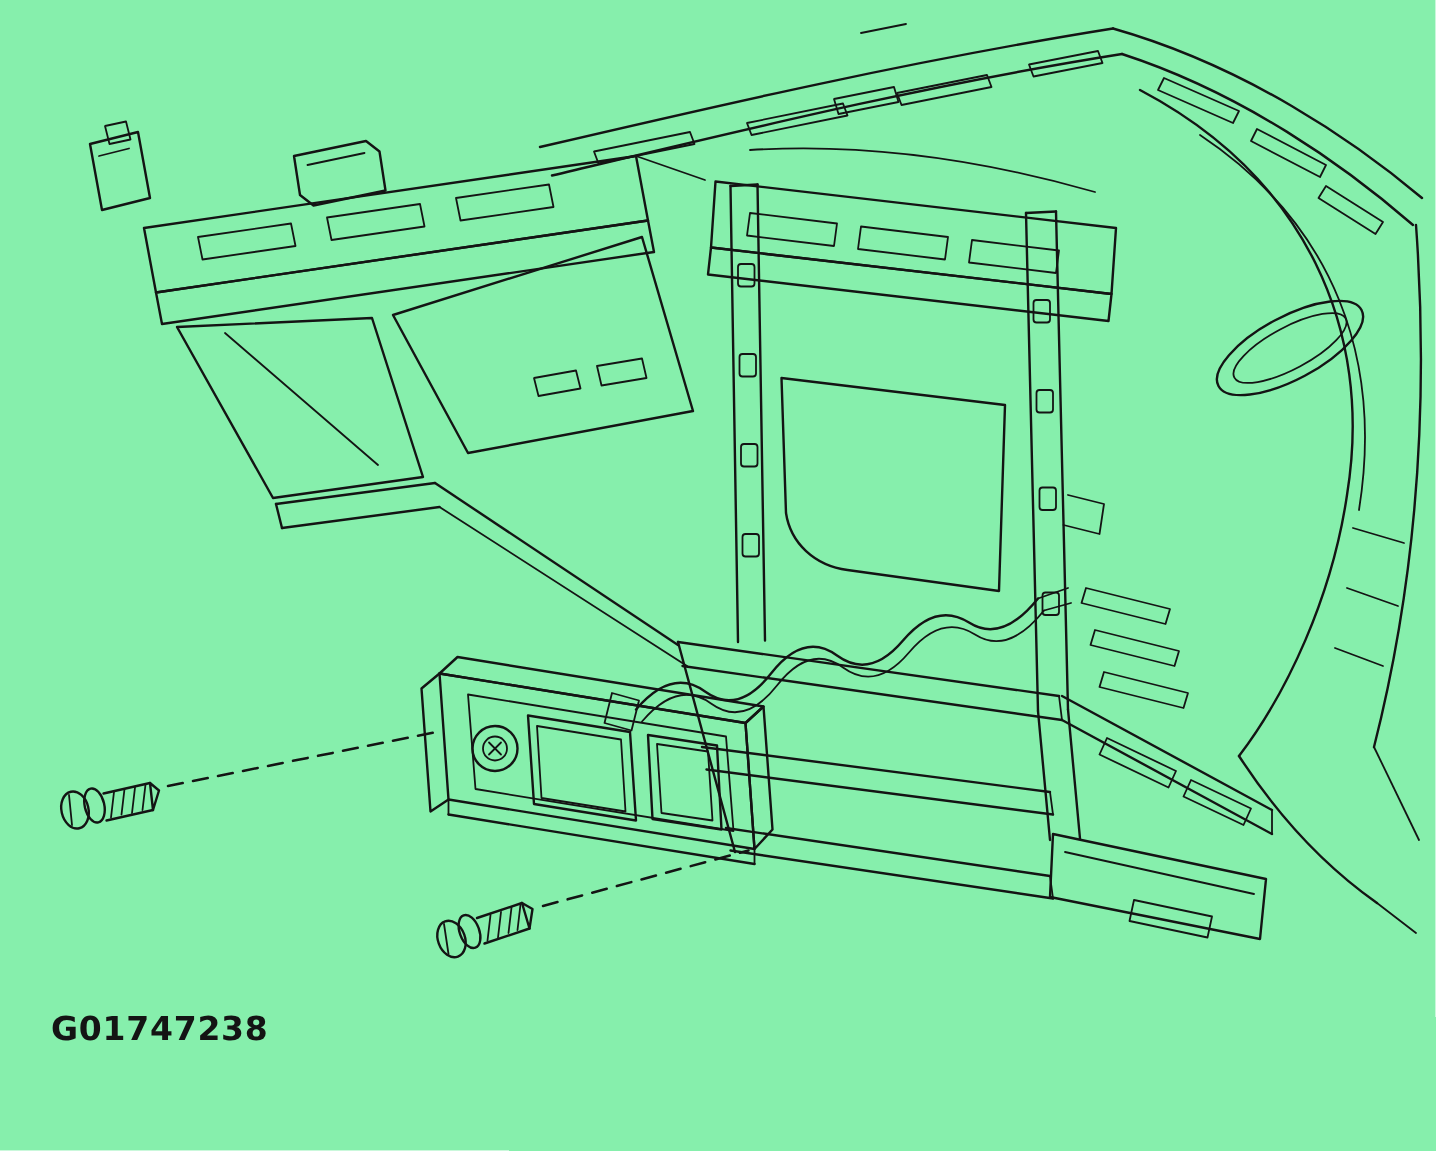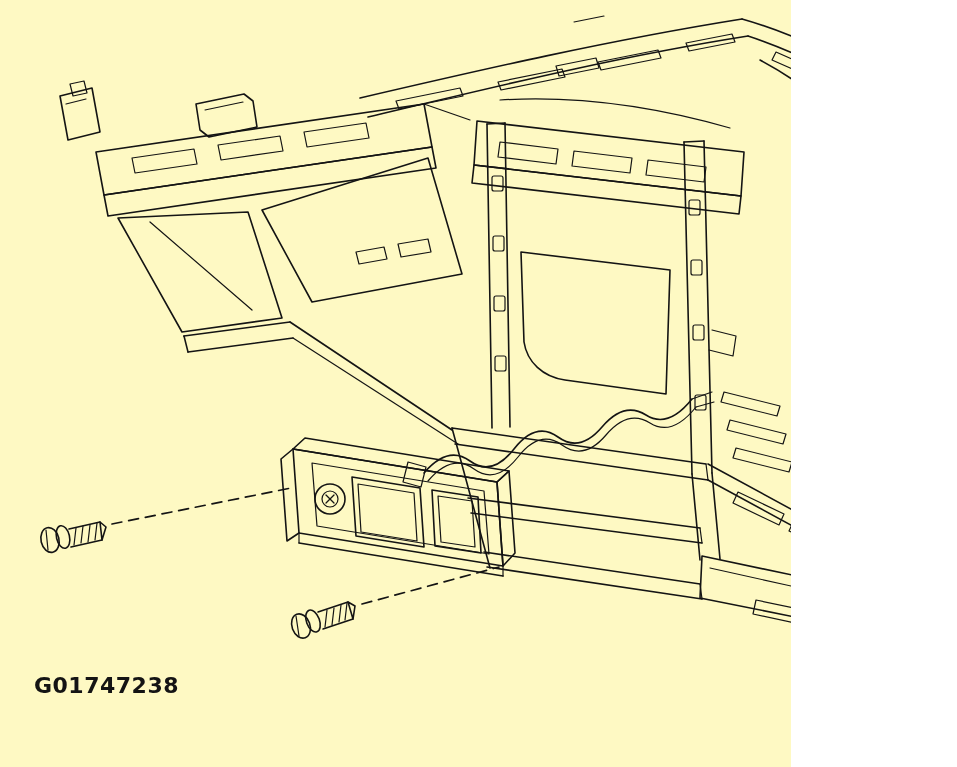--- a/index.html
+++ b/index.html
@@ -1,16 +1,16 @@
 <!DOCTYPE html>
 <html><head>
 <meta charset="utf-8">
 <style>
   html,body{margin:0;padding:0;background:#ffffff;}
-  .stage{position:relative;width:791px;height:767px;background:#fef9c3;overflow:hidden;}
+  .stage{position:relative;width:957px;height:767px;background:#86efac;overflow:hidden;}
   .stage svg{position:absolute;inset:0;display:block;}
   .line-art{stroke:#141414;fill:none;stroke-width:1.6;stroke-linecap:round;stroke-linejoin:round;}
   .thin{stroke-width:1.2;}
   .leader{stroke-dasharray:10 7;stroke-width:1.7;}
   .figure-id{font-family:"DejaVu Sans","Liberation Sans",sans-serif;font-weight:bold;font-size:22px;letter-spacing:.5px;fill:#141414;stroke:none;}
 </style>
 </head>
 <body>
 
 <div class="stage">

